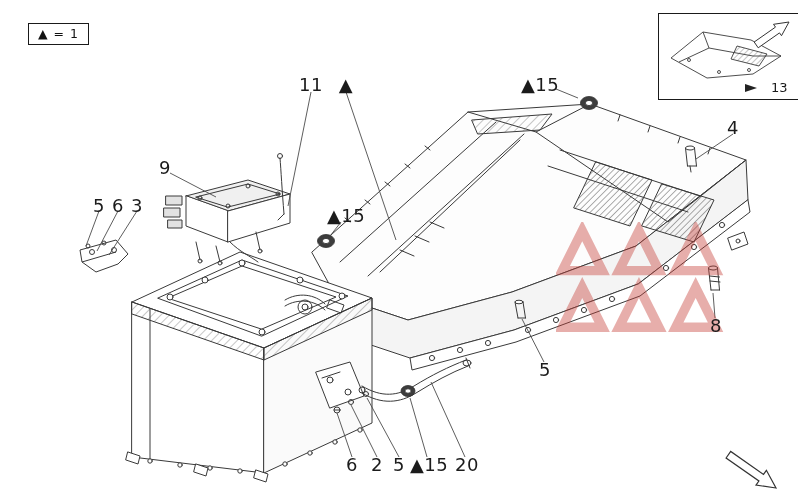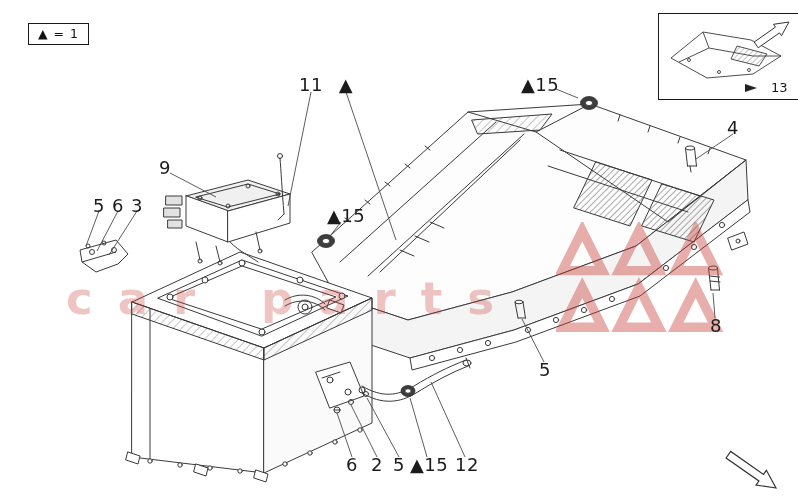--- a/index.html
+++ b/index.html
@@ -220,21 +220,20 @@
       <line x1="427" y1="457" x2="410" y2="398"></line>
       <line x1="465" y1="457" x2="431" y2="382"></line>
     </g>
 
     <g>
       <polygon points="776,488 756,485.1 758.9,481 726.1,458 730.7,451.4 763.5,474.4 766.4,470.3" fill="#ffffff" stroke="#333" stroke-width="1.2"></polygon>
     </g>
   </svg>
 
   <div class="watermark">
-    <div class="wm2">car parts</div>
     <svg class="wm-logo" width="168" height="112" viewBox="0 0 160 106">
       <g stroke="rgba(198,62,56,0.42)" stroke-width="9" fill="none" stroke-linejoin="miter">
         <path d="M6,46 L25,8 L44,46 Z"></path>
         <path d="M60,46 L79,8 L98,46 Z"></path>
         <path d="M114,46 L133,8 L152,46 Z"></path>
         <path d="M6,100 L25,62 L44,100 Z"></path>
         <path d="M60,100 L79,62 L98,100 Z"></path>
         <path d="M114,100 L133,62 L152,100 Z"></path>
       </g>
     </svg>
@@ -273,15 +272,15 @@
   <span class="callout" style="left:346px; top:84px;">▲</span>
   <span class="callout" style="left:540px; top:84px;">▲15</span>
   <span class="callout" style="left:733px; top:127px;">4</span>
   <span class="callout" style="left:346px; top:215px;">▲15</span>
   <span class="callout" style="left:716px; top:325px;">8</span>
   <span class="callout" style="left:545px; top:369px;">5</span>
   <span class="callout" style="left:352px; top:464px;">6</span>
   <span class="callout" style="left:377px; top:464px;">2</span>
   <span class="callout" style="left:399px; top:464px;">5</span>
   <span class="callout" style="left:429px; top:464px;">▲15</span>
-  <span class="callout" style="left:467px; top:464px;">12</span>
+  <span class="callout" style="left:467px; top:464px;">20</span>
 
 </div>
 
 </body></html>

